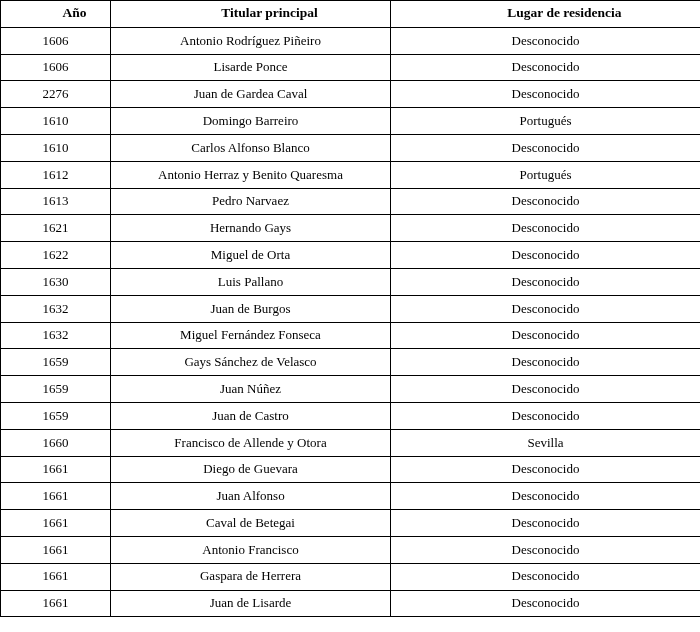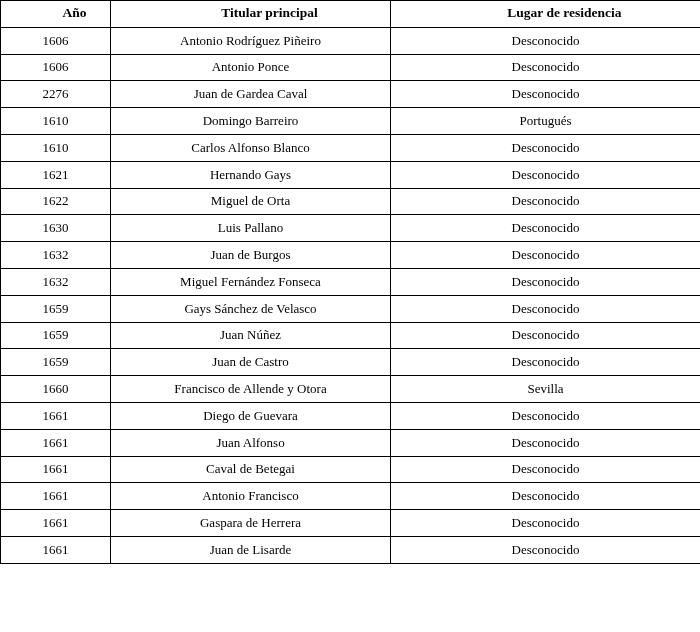--- a/index.html
+++ b/index.html
@@ -56,36 +56,46 @@
     </tr>
   </thead>
   <tbody id="table-body">
       <tr>
         <td>1606</td>
         <td>Antonio Rodríguez Piñeiro</td>
         <td>Desconocido</td>
       </tr>
       <tr>
         <td>1606</td>
-        <td>Antonio Ponce</td>
+        <td>Lisarde Ponce</td>
         <td>Desconocido</td>
       </tr>
       <tr>
         <td>2276</td>
         <td>Juan de Gardea Caval</td>
         <td>Desconocido</td>
       </tr>
       <tr>
         <td>1610</td>
         <td>Domingo Barreiro</td>
         <td>Portugués</td>
       </tr>
       <tr>
         <td>1610</td>
         <td>Carlos Alfonso Blanco</td>
+        <td>Desconocido</td>
+      </tr>
+      <tr>
+        <td>1612</td>
+        <td>Antonio Herraz y Benito Quaresma</td>
+        <td>Portugués</td>
+      </tr>
+      <tr>
+        <td>1613</td>
+        <td>Pedro Narvaez</td>
         <td>Desconocido</td>
       </tr>
       <tr>
         <td>1621</td>
         <td>Hernando Gays</td>
         <td>Desconocido</td>
       </tr>
       <tr>
         <td>1622</td>
         <td>Miguel de Orta</td>

